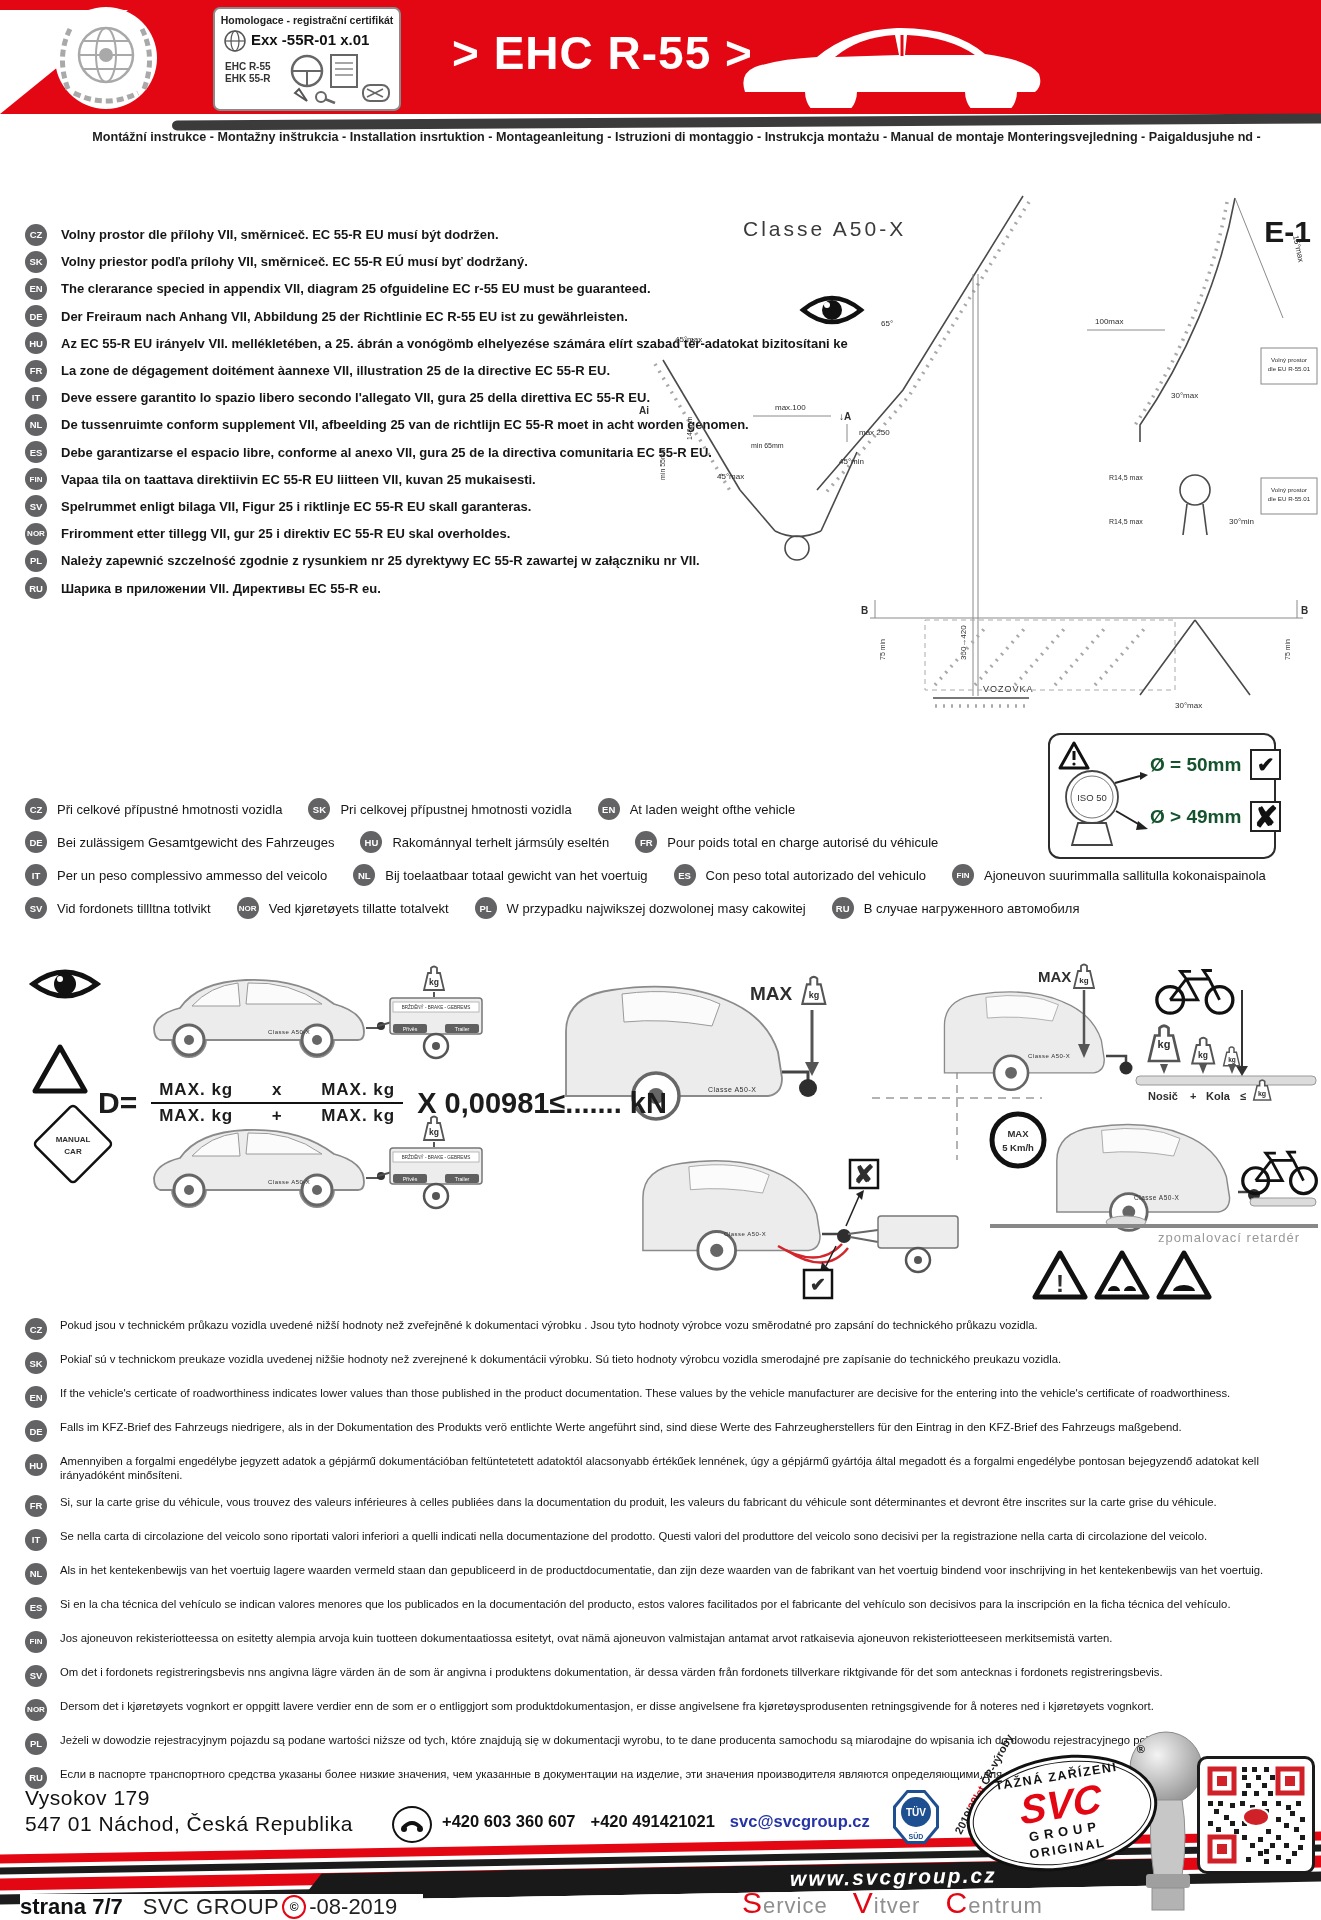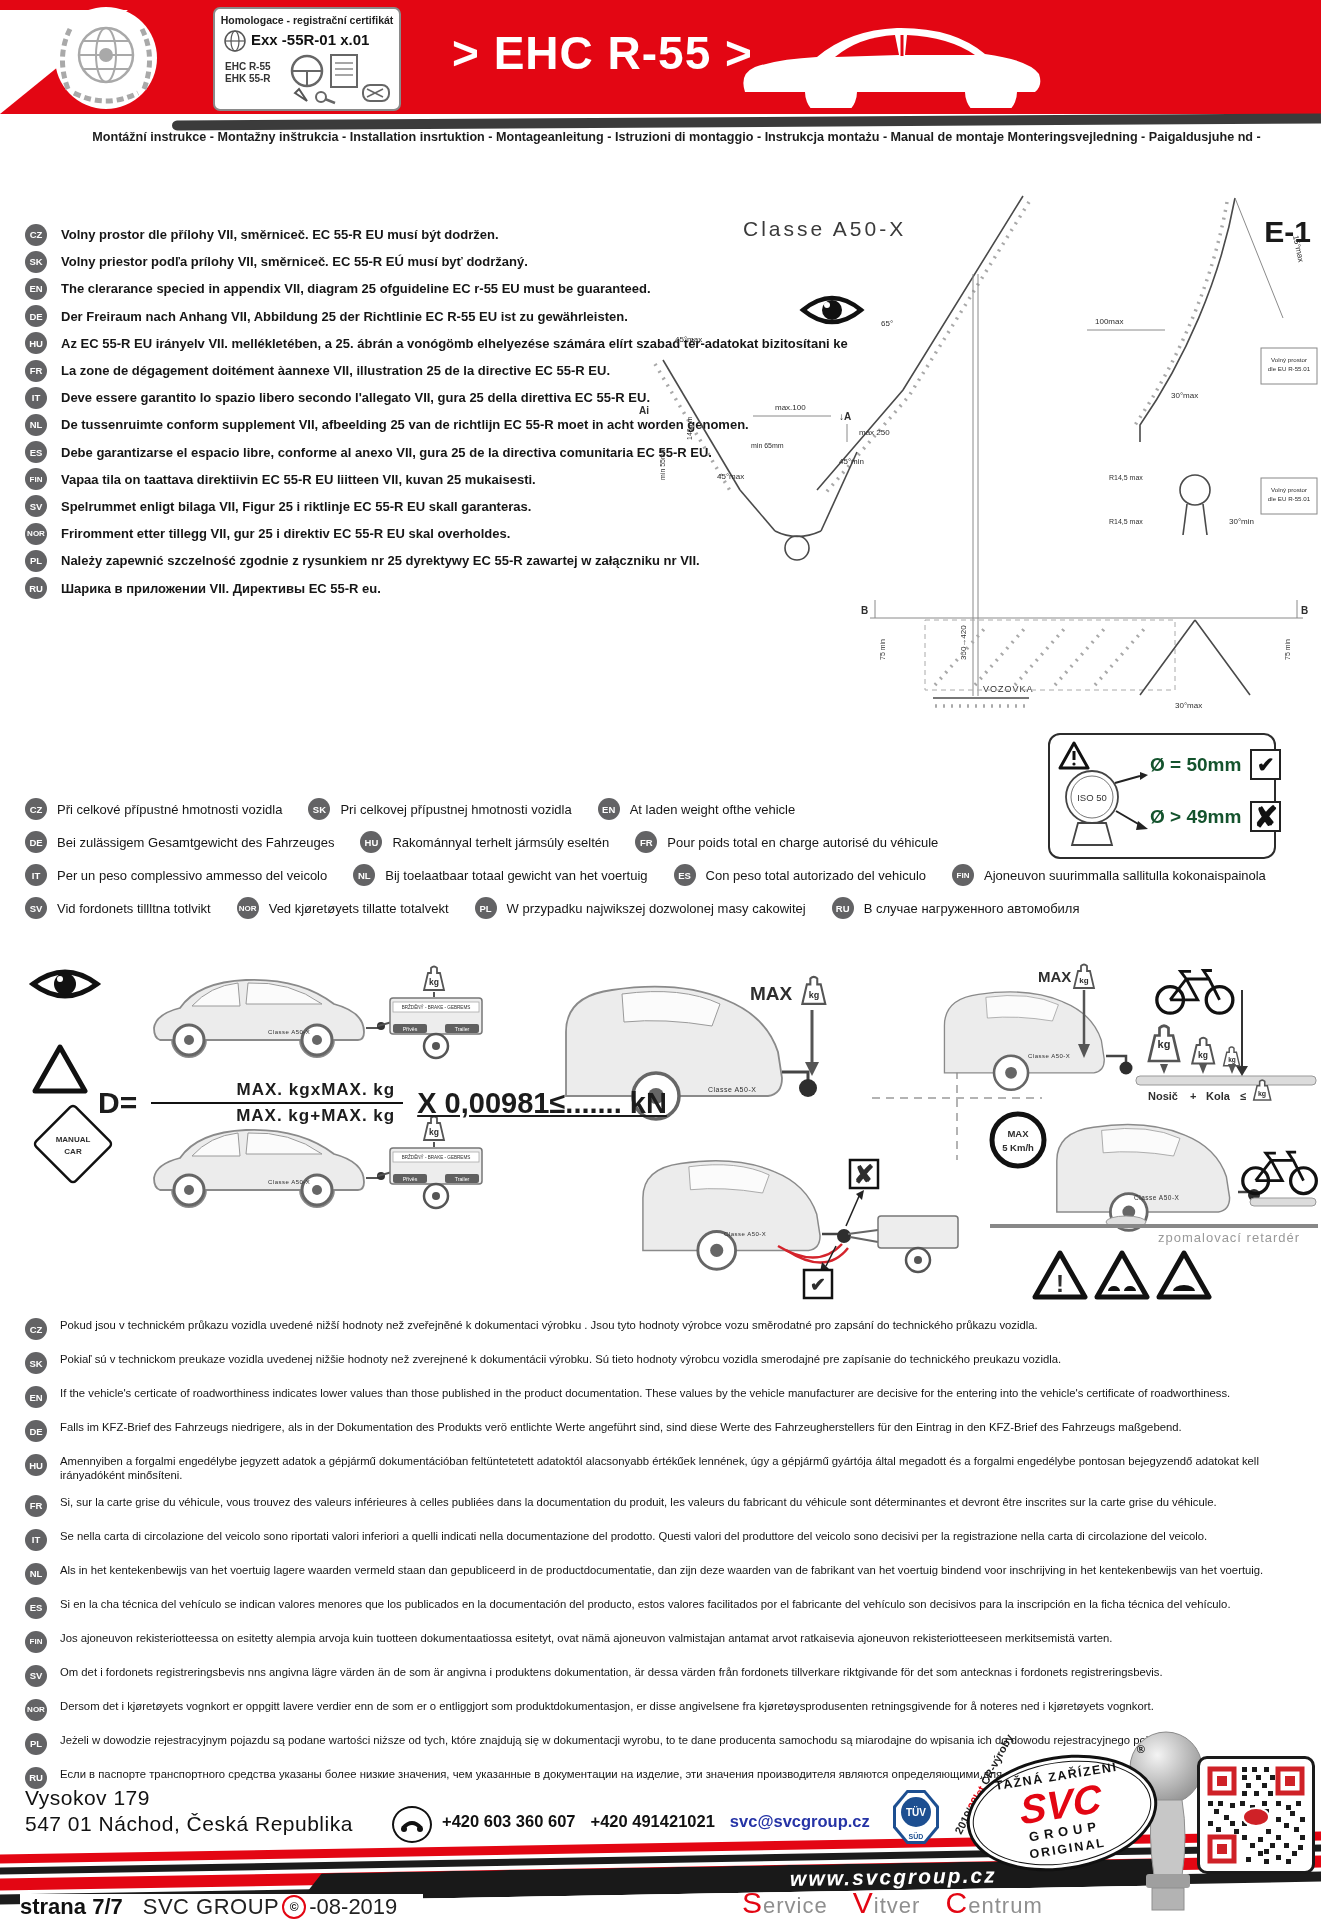--- a/index.html
+++ b/index.html
@@ -46,23 +46,23 @@
   .isobox{position:absolute;left:1048px;top:733px;width:224px;height:122px;background:#fff;
           border:2.5px solid #2c2c2c;border-radius:12px;}
   .iso-row{position:absolute;left:100px;display:flex;align-items:center;gap:9px;}
   .iso-row .tx{font-size:19px;font-weight:600;color:#14532d;white-space:nowrap;}
   .chk{width:27px;height:27px;border:2.5px solid #222;display:inline-flex;align-items:center;
        justify-content:center;font-weight:700;color:#111;flex:none;background:#fff;}
   
   .formula{position:absolute;left:98px;top:1078px;display:flex;align-items:center;gap:14px;color:#1c1c1c;z-index:3;}
   .f-d{font-size:30px;font-weight:600;}
   .frac{width:252px;}
-  .frac .r{display:flex;justify-content:flex-end;padding:2px 8px;font-size:17px;font-weight:600;letter-spacing:1px;}
+  .frac .r{display:flex;justify-content:space-between;padding:2px 8px;font-size:17px;font-weight:600;letter-spacing:1px;}
   .frac .r1{border-bottom:2.5px solid #111;}
-  .f-res{font-size:29px;font-weight:600;white-space:nowrap;text-decoration:underline;}
+  .f-res{font-size:29px;font-weight:600;white-space:nowrap;}
   
   .addr1{position:absolute;left:25px;top:1786px;font-size:21px;letter-spacing:0.5px;color:#111;}
   .addr2{position:absolute;left:25px;top:1812px;font-size:21px;letter-spacing:0.5px;color:#111;}
   .phone-ic{position:absolute;left:392px;top:1806px;width:36px;height:33px;border:2.5px solid #111;
             border-radius:50%;display:flex;align-items:center;justify-content:center;background:#fff;}
   .contact{position:absolute;left:442px;top:1812px;display:flex;gap:15px;font-size:16.5px;font-weight:800;
            white-space:nowrap;color:#111;}
   .contact .mail{color:#2533a6;}
   .stripes{position:absolute;left:-15px;top:1843px;width:1360px;transform:rotate(-1deg);z-index:1;}
   .wwwband{position:absolute;left:300px;top:1866px;width:875px;height:27px;background:#191919;z-index:2;

